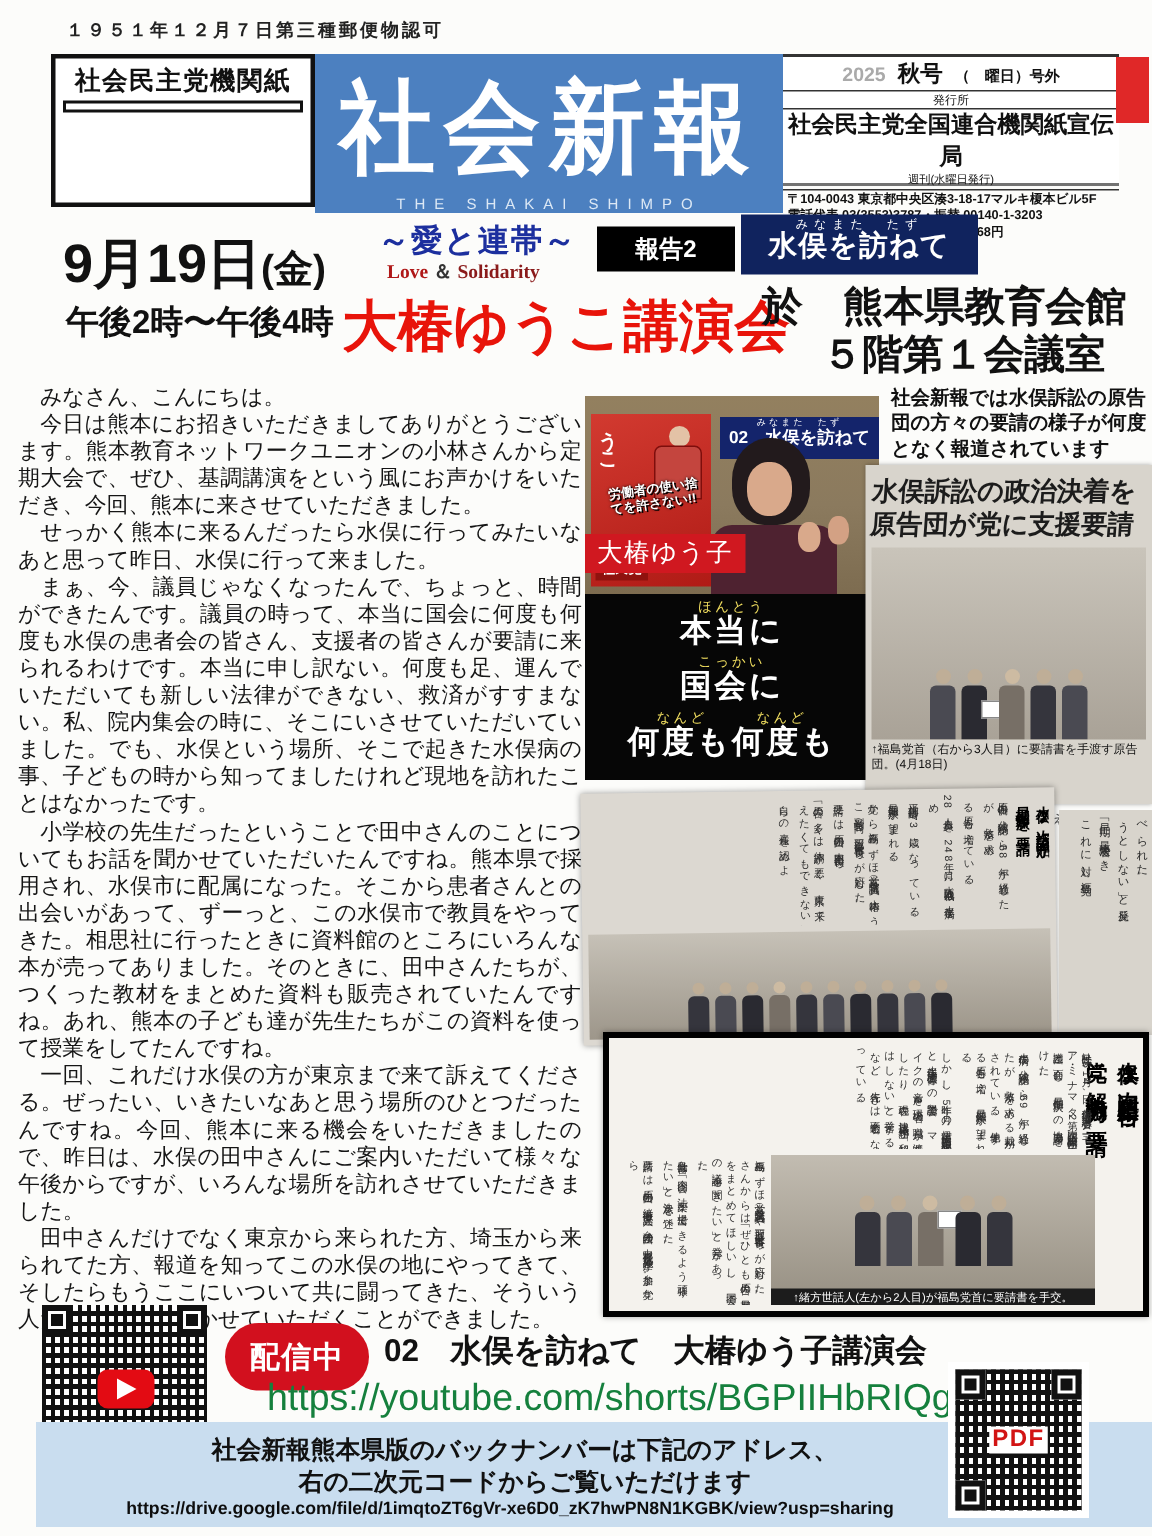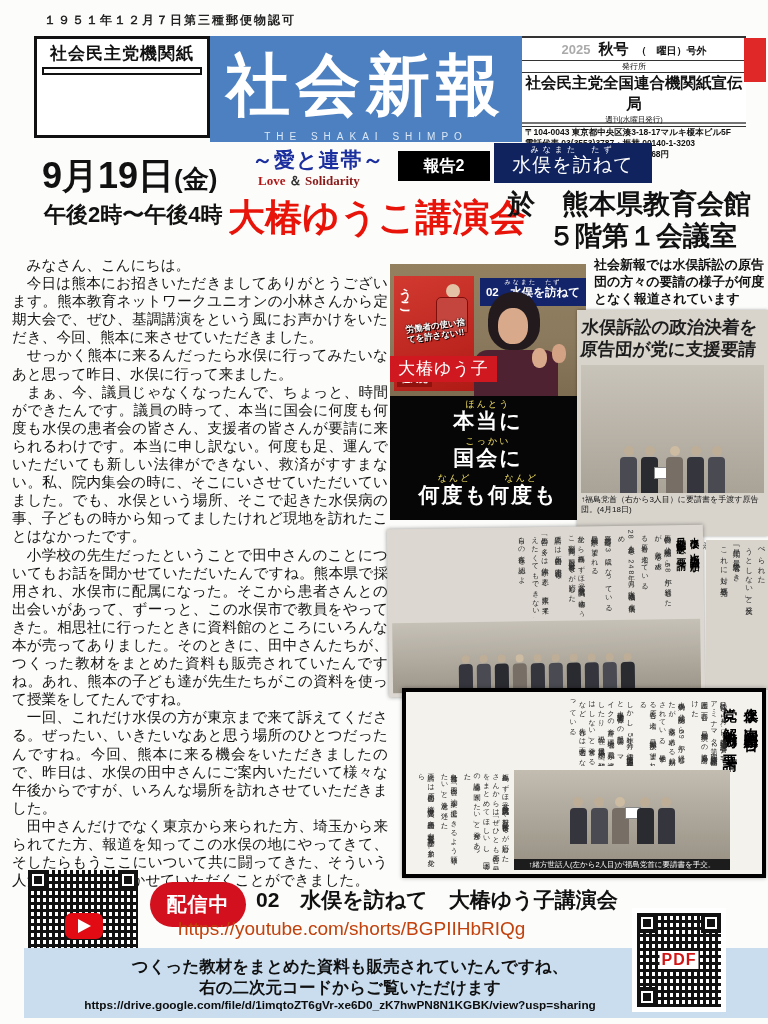--- a/index.html
+++ b/index.html
@@ -33,21 +33,21 @@
   .ev-date{left:42px;top:152px;font-size:36px;font-weight:bold;letter-spacing:0;}
   .ev-date small{font-size:26px;}
   .ev-time{left:44px;top:200px;font-size:22px;font-weight:bold;}
   .ev-slogan{left:252px;top:146px;font-size:21px;font-weight:bold;color:#1c2f9e;letter-spacing:1px;}
   .ev-slogan-en{left:258px;top:172px;font-size:13px;font-family:"Liberation Serif","DejaVu Serif",serif;font-weight:bold;}
   .ev-love{color:#b01818;} .ev-amp{color:#333;} .ev-soli{color:#8a1a1a;}
   .tag-black{left:398px;top:151px;width:92px;height:30px;background:#000;color:#fff;font-size:16px;font-weight:bold;
              display:flex;align-items:center;justify-content:center;}
   .tag-navy{left:494px;top:143px;width:158px;height:40px;background:#10235e;color:#fff;box-sizing:border-box;text-align:center;}
   .tag-navy .furi{font-size:8px;letter-spacing:4px;color:#fff;margin-top:1px;}
-  .tag-navy .tx{font-size:19px;font-weight:normal;letter-spacing:1px;line-height:20px;}
+  .tag-navy .tx{font-size:19px;font-weight:bold;letter-spacing:1px;line-height:20px;}
   .ev-lecture{left:228px;top:193px;font-size:37px;font-weight:bold;color:#e8140a;letter-spacing:0;}
   .ev-venue1{left:508px;top:186px;font-size:27px;font-weight:bold;letter-spacing:0;}
   .ev-venue2{left:548px;top:218px;font-size:27px;font-weight:bold;}
 
   
   .bodytext{left:12px;top:256px;width:376px;font-size:14.6px;line-height:18.1px;text-align:justify;
             font-weight:500;color:#151515;}
   .bodytext p{margin:0;}
 
   
@@ -124,21 +124,21 @@
   .qr .fs{position:absolute;width:20px;height:20px;border:4px solid #111;background:#fff;box-sizing:border-box;}
   .qr .fs::after{content:"";position:absolute;inset:2px;background:#111;}
   .qr .fs.tl{left:0;top:0;} .qr .fs.tr{right:0;top:0;} .qr .fs.bl{left:0;bottom:0;}
   .qr1{left:28px;top:870px;width:110px;height:112px;}
   .yt-play{position:absolute;left:37px;top:43px;width:38px;height:26px;background:#e30b13;border-radius:7px;
            display:flex;align-items:center;justify-content:center;}
   .yt-play::after{content:"";border-left:13px solid #fff;border-top:7px solid transparent;border-bottom:7px solid transparent;}
   .badge{left:150px;top:882px;width:96px;height:45px;background:#d2101e;border-radius:23px;color:#fff;
          display:flex;align-items:center;justify-content:center;font-size:20px;font-weight:bold;letter-spacing:1px;}
   .dist-title{left:256px;top:886px;font-size:21px;font-weight:bold;letter-spacing:0;}
-  .dist-url{left:178px;top:918px;font-size:19px;color:#c2410c;text-decoration:none;}
+  .dist-url{left:178px;top:918px;font-size:25px;color:#15803d;text-decoration:none;}
 
   
   .bluebox{left:24px;top:948px;width:744px;height:70px;background:#c9ddef;}
   .bn-l1{left:90px;top:956px;width:520px;text-align:center;font-size:16.5px;font-weight:bold;}
   .bn-l2{left:90px;top:977px;width:520px;text-align:center;font-size:16.5px;font-weight:bold;}
   .bn-url{left:40px;top:998px;width:600px;text-align:center;font-size:11.8px;font-weight:bold;text-decoration:none;color:#0d0d0d;}
   .qr2{left:632px;top:908px;width:94px;height:104px;background:#fff;padding:5px;box-sizing:border-box;}
   .qr2-in{position:relative;width:100%;height:100%;}
   .pdf-lbl{position:absolute;left:50%;top:50%;transform:translate(-50%,-50%);background:#fff;padding:0 2px;
            color:#d21414;font-weight:bold;font-size:16px;letter-spacing:1px;}
@@ -377,21 +377,21 @@
     <span class="fs tl"></span>
     <span class="fs tr"></span>
     <span class="fs bl"></span>
     <span class="yt-play"></span>
   </div>
   <div class="abs badge">配信中</div>
   <div class="abs dist-title">02　水俣を訪ねて　大椿ゆう子講演会</div>
   <a class="abs dist-url" href="#">https://youtube.com/shorts/BGPIIHbRIQg</a>
 
   <div class="abs bluebox"></div>
-  <div class="abs bn-l1">つくった教材をまとめた資料も販売されていたんですね、</div>
+  <div class="abs bn-l1">社会新報熊本県版のバックナンバーは下記のアドレス、</div>
   <div class="abs bn-l2">右の二次元コードからご覧いただけます</div>
   <a class="abs bn-url" href="#">https://drive.google.com/file/d/1imqtoZT6gVr-xe6D0_zK7hwPN8N1KGBK/view?usp=sharing</a>
   <div class="abs qr2">
     <div class="qr qr2-in" style="position:relative;">
       <span class="fs tl"></span>
       <span class="fs tr"></span>
       <span class="fs bl"></span>
       <span class="pdf-lbl">PDF</span>
     </div>
   </div>

